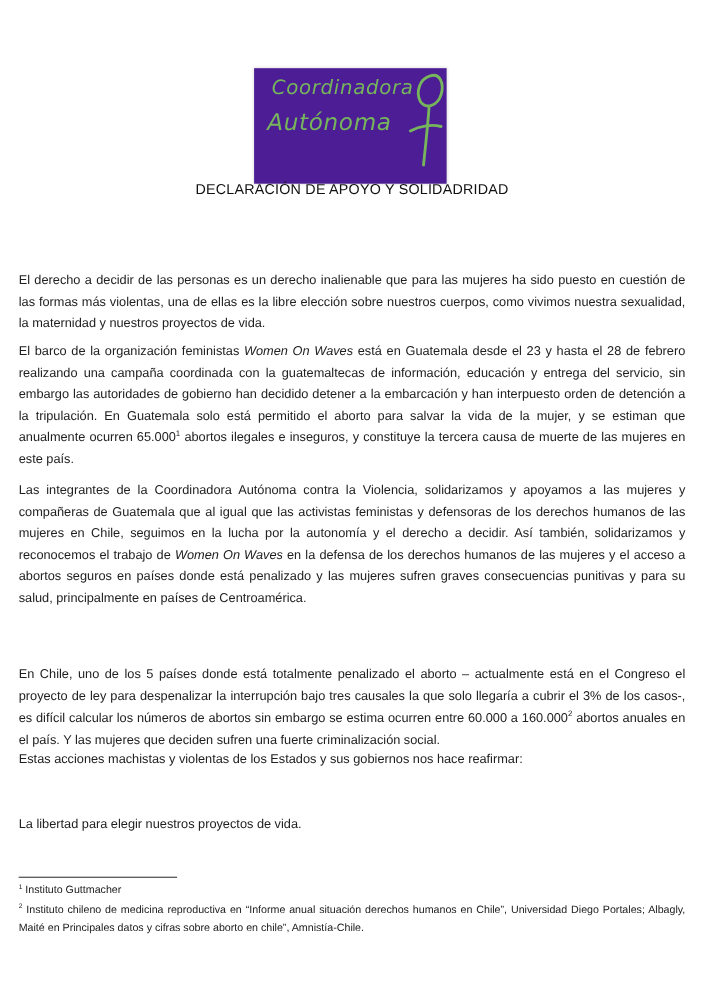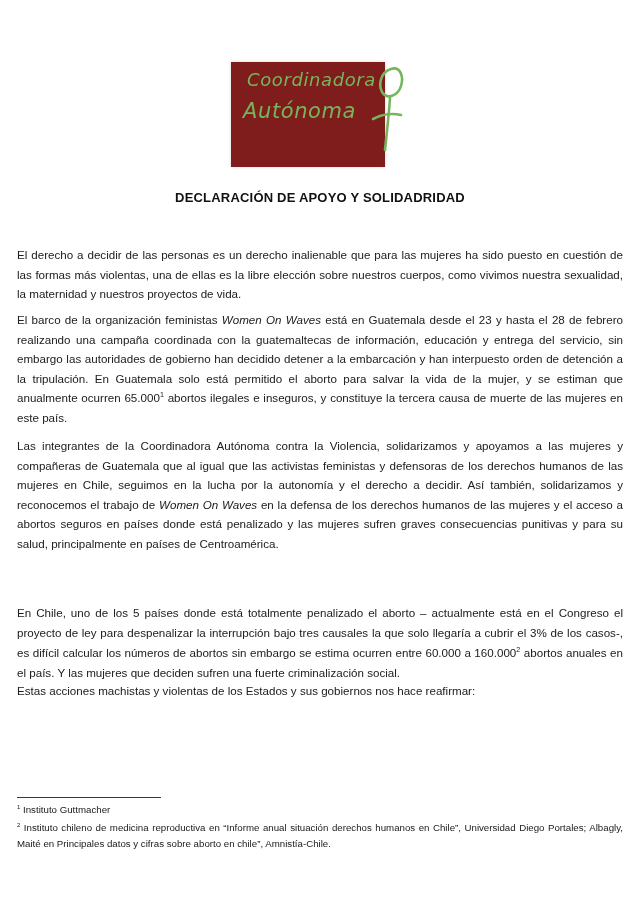--- a/index.html
+++ b/index.html
@@ -1,28 +1,28 @@
 <!DOCTYPE html>
 <html><head>
 <meta charset="utf-8">
 <style>
   html,body{margin:0;padding:0;}
   body{width:640px;height:900px;background:#ffffff;font-family:"Liberation Sans",sans-serif;color:#202020;position:relative;overflow:hidden;}
   .page{position:absolute;inset:0;background:#fff;}
 
   
-  .logo{position:absolute;left:231px;top:62px;width:154px;height:105px;background:#7f1d1d;box-shadow:0 0 3px rgba(0,0,0,.18);}
+  .logo{position:absolute;left:231px;top:62px;width:175px;height:105px;background:#4c1d95;box-shadow:0 0 3px rgba(0,0,0,.18);}
   .logo-line{position:absolute;font-style:italic;color:#76b55c;letter-spacing:.6px;white-space:nowrap;font-family:"DejaVu Sans",sans-serif;}
   .logo-line.l1{left:16px;top:7px;font-size:18px;}
   .logo-line.l2{left:12px;top:37px;font-size:21px;}
   .logo-line.l3{left:5px;top:70px;font-size:17px;}
   .venus{position:absolute;left:134px;top:3px;}
 
   
-  .doc-title{position:absolute;left:0;top:190px;width:640px;text-align:center;font-weight:bold;font-size:13px;letter-spacing:.2px;color:#111;}
+  .doc-title{position:absolute;left:0;top:164px;width:640px;text-align:center;font-weight:normal;font-size:13px;letter-spacing:.2px;color:#111;}
 
   
   .para{position:absolute;left:17px;width:606px;font-size:11.6px;line-height:19.5px;text-align:justify;color:#202020;}
   .p1{top:245px;}
   .p2{top:310px;}
   .p3{top:436px;}
   .p4{top:569px;line-height:20px;margin-top:34px;}
   .para sup, .fn sup{font-size:.62em;line-height:0;vertical-align:super;}
 
   
@@ -54,20 +54,21 @@
   </div>
 
   <div class="doc-title">DECLARACIÓN DE APOYO Y SOLIDADRIDAD</div>
 
   <div class="para p1"><span>El derecho a decidir de las personas es un derecho inalienable que para las mujeres ha sido puesto en cuestión de las formas más violentas, una de ellas es la libre elección sobre nuestros cuerpos, como vivimos nuestra sexualidad, la maternidad y nuestros proyectos de vida.</span></div>
   <div class="para p2"><span>El barco de la organización feministas </span><span style="font-style: italic;">Women On Waves</span><span> está en Guatemala desde el 23 y hasta el 28 de febrero realizando una campaña coordinada con la guatemaltecas de información, educación y entrega del servicio, sin embargo las autoridades de gobierno han decidido detener a la embarcación y han interpuesto orden de detención a la tripulación. En Guatemala solo está permitido el aborto para salvar la vida de la mujer, y se estiman que anualmente ocurren 65.000</span><sup>1</sup><span> abortos ilegales e inseguros, y constituye la tercera causa de muerte de las mujeres en este país.</span></div>
   <div class="para p3"><span>Las integrantes de la Coordinadora Autónoma contra la Violencia, solidarizamos y apoyamos a las mujeres y compañeras de Guatemala que al igual que las activistas feministas y defensoras de los derechos humanos de las mujeres en Chile, seguimos en la lucha por la autonomía y el derecho a decidir. Así también, solidarizamos y reconocemos el trabajo de </span><span style="font-style: italic;">Women On Waves</span><span> en la defensa de los derechos humanos de las mujeres y el acceso a abortos seguros en países donde está penalizado y las mujeres sufren graves consecuencias punitivas y para su salud, principalmente en países de Centroamérica.</span></div>
   <div class="para p4"><span>En Chile, uno de los 5 países donde está totalmente penalizado el aborto – actualmente está en el Congreso el proyecto de ley para despenalizar la interrupción bajo tres causales la que solo llegaría a cubrir el 3% de los casos-, es difícil calcular los números de abortos sin embargo se estima ocurren entre 60.000 a 160.000</span><sup>2</sup><span> abortos anuales en el país. Y las mujeres que deciden sufren una fuerte criminalización social.</span></div>
 
   <div class="statement s0">Estas acciones machistas y violentas de los Estados y sus gobiernos nos hace reafirmar:</div>
+  <div class="statement s2">La libertad para elegir nuestros proyectos de vida.</div>
 
   <div class="fn-sep"></div>
 
   <div class="fn fn1">
     <sup>1</sup><span> Instituto Guttmacher</span>
   </div>
   <div class="fn fn2">
     <sup>2</sup><span> Instituto chileno de medicina reproductiva en “Informe anual situación derechos humanos en Chile”, Universidad Diego Portales; Albagly, Maité en Principales datos y cifras sobre aborto en chile”, Amnistía-Chile.</span>
   </div>
 

